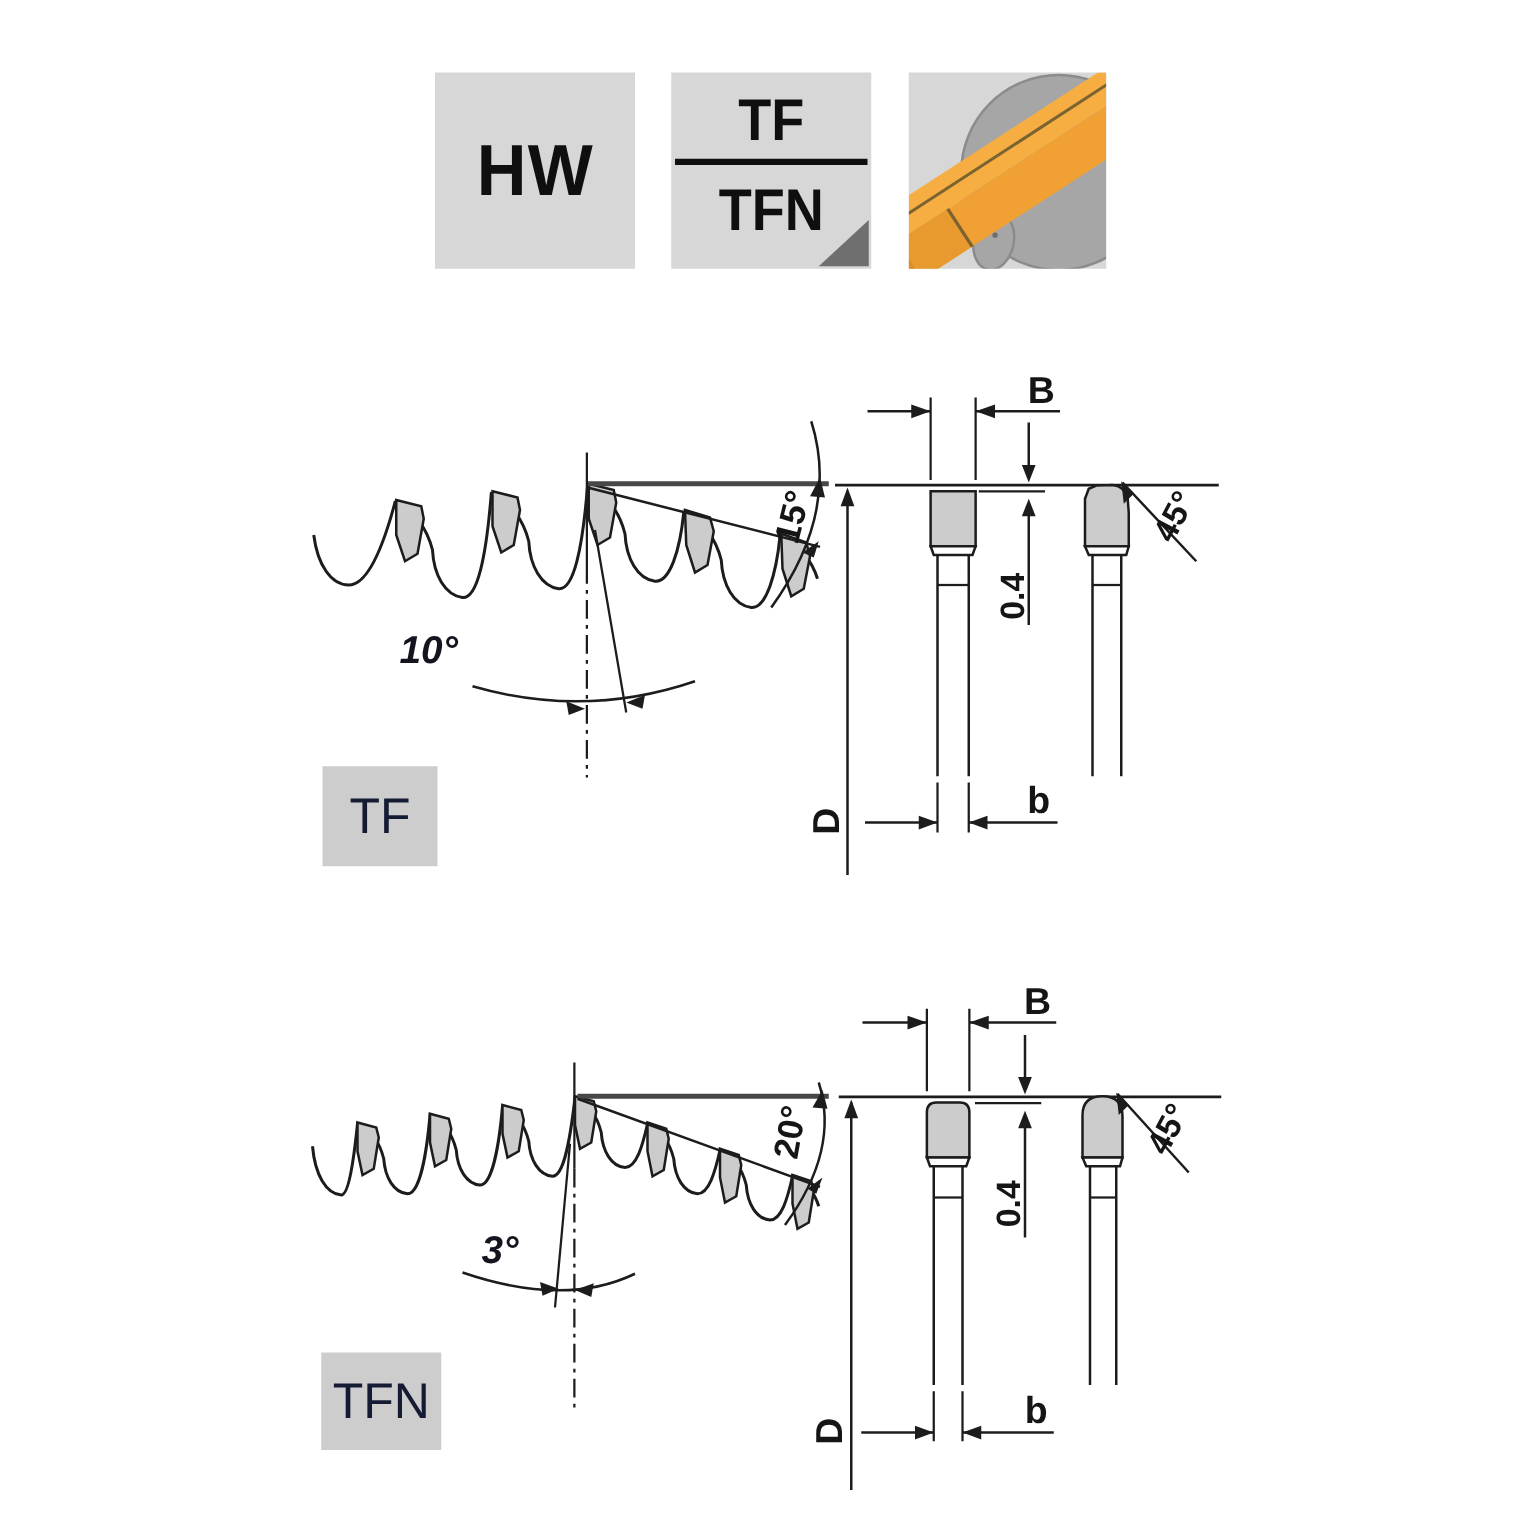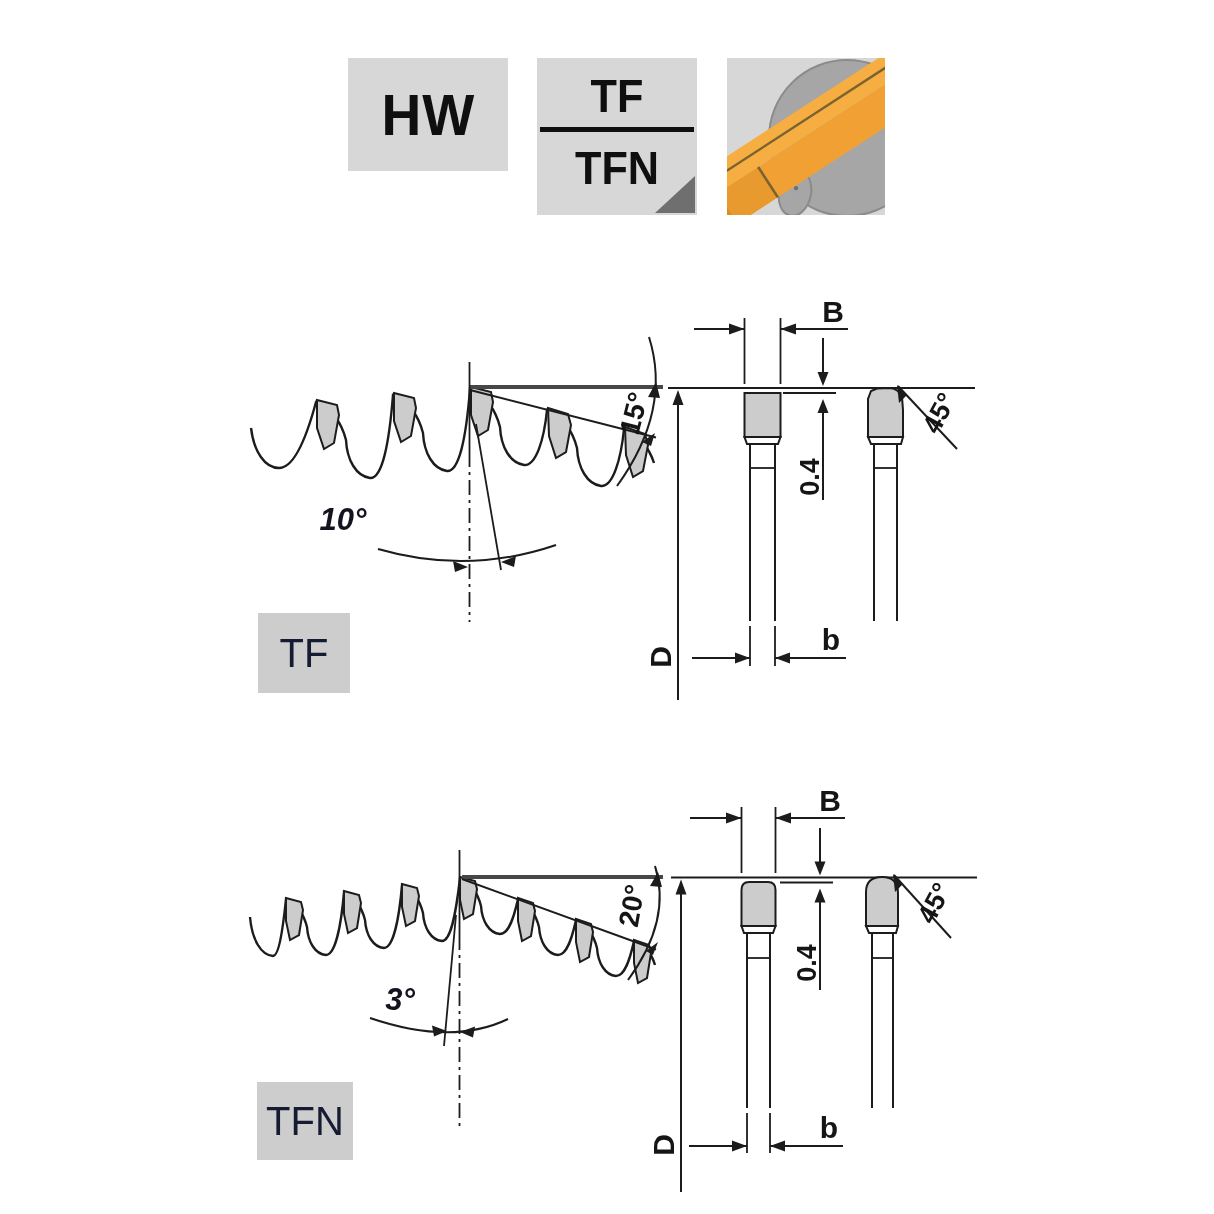--- a/index.html
+++ b/index.html
@@ -4,21 +4,21 @@
 <style>
   html,body{margin:0;padding:0;background:#ffffff;}
   .stage{
     position:relative;width:1214px;height:1214px;background:#ffffff;overflow:hidden;
     font-family:"Liberation Sans","DejaVu Sans",sans-serif;
   }
   .icon-box{
     position:absolute;background:#d7d7d7;
     display:flex;align-items:center;justify-content:center;
   }
-  .icon-box.hw{left:348px;top:58px;width:160px;height:113px;}
+  .icon-box.hw{left:348px;top:58px;width:160px;height:157px;}
   .icon-box.tftfn{left:537px;top:58px;width:160px;height:157px;display:block;}
   .icon-box.picto{left:727px;top:58px;width:158px;height:157px;overflow:hidden;display:block;}
   .hw-label{
     font-weight:bold;font-size:58px;color:#0f0f0f;letter-spacing:1px;
     transform:scaleX(0.95);
   }
   .frac-top,.frac-bottom{
     position:absolute;left:0;width:100%;text-align:center;
     font-weight:bold;color:#0f0f0f;font-size:47px;line-height:1;
     transform:scaleX(0.92);

